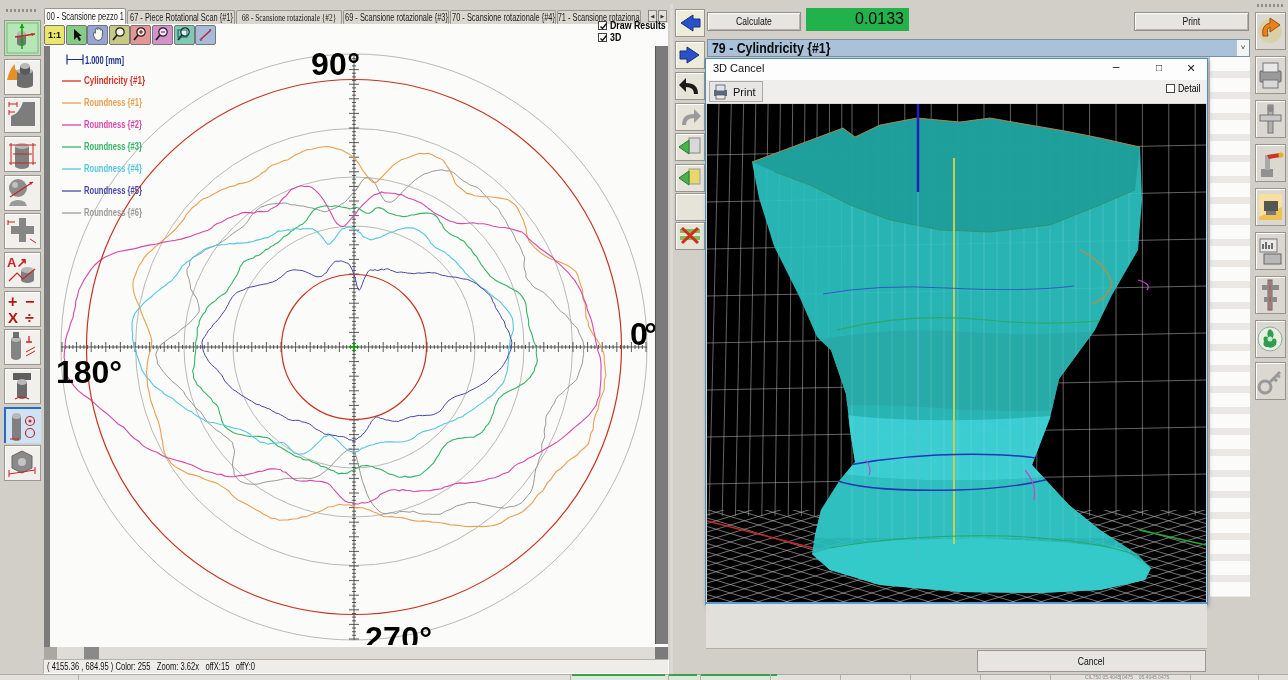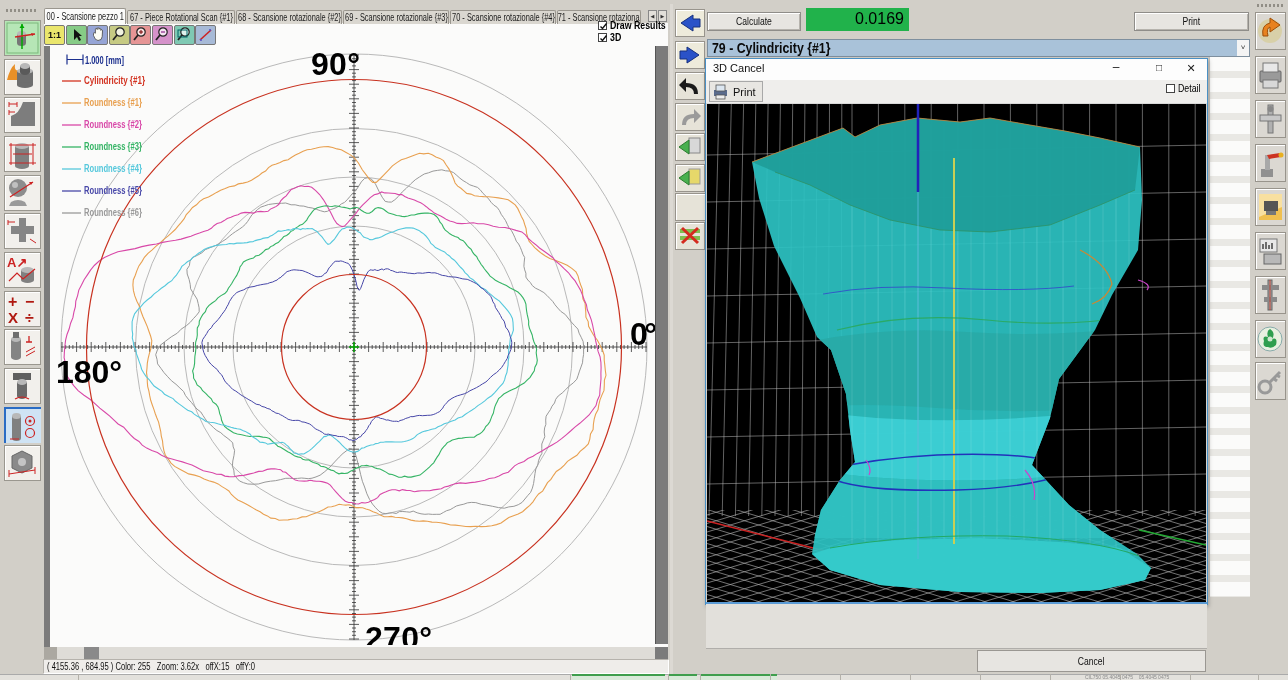--- a/index.html
+++ b/index.html
@@ -18,21 +18,21 @@
 <div id="app">
 <div class="abs" style="left:44px;top:23px;width:624px;height:624px;background:#fbfbfa;"></div>
 <div class="abs" style="left:44px;top:46px;width:6px;height:601px;background:#7b7b7b;"></div>
 <div class="abs" style="left:655px;top:46px;width:13px;height:598px;background:#7b7b7b;border-left:1px solid #555;"></div>
 <div class="tab active" style="left:44px;width:82px;">
       <span style="display:inline-block;transform:scaleX(0.74);transform-origin:50% 50%;white-space:nowrap;">00 - Scansione pezzo 1</span>
     </div>
 <div class="tab" style="left:127px;width:108px;">
       <span style="display:inline-block;transform:scaleX(0.74);transform-origin:50% 50%;white-space:nowrap;">67 - Piece Rotational Scan {#1}</span>
     </div>
-<div class="tab" style="left:236px;width:106px;">
+<div class="tab" style="left:236px;width:106px;font-family:Liberation Serif, serif;">
       <span style="display:inline-block;transform:scaleX(0.74);transform-origin:50% 50%;white-space:nowrap;">68 - Scansione rotazionale {#2}</span>
     </div>
 <div class="tab" style="left:343px;width:106px;">
       <span style="display:inline-block;transform:scaleX(0.74);transform-origin:50% 50%;white-space:nowrap;">69 - Scansione rotazionale {#3}</span>
     </div>
 <div class="tab" style="left:450px;width:106px;align-items:center;">
       <span style="display:inline-block;transform:scaleX(0.74);transform-origin:50% 50%;white-space:nowrap;">70 - Scansione rotazionale {#4}</span>
     </div>
 <div class="tab" style="left:557px;width:84px;">
       <span style="display:inline-block;transform:scaleX(0.74);transform-origin:50% 50%;white-space:nowrap;">71 - Scansione rotazional</span>
@@ -224,21 +224,21 @@
       </svg></div>
 <div class="ltb" style="top:445px;"><svg width="35" height="34" viewBox="0 0 35 34">
         <path d="M17 5 L27 10 L27 22 L17 27 L7 22 L7 10 Z" fill="#8a8a8a" stroke="#666"></path>
         <circle cx="17" cy="16" r="4" fill="#c4c4c4"></circle>
         <path d="M4 28 L30 24" stroke="#c22" stroke-width="1"></path>
         <path d="M4 24 L4 31 M30 21 L30 28" stroke="#c22" stroke-width="1"></path>
       </svg></div>
 <div class="abs" style="left:6px;top:9px;width:32px;height:3px;background:repeating-linear-gradient(90deg,#918e86 0 2px,#d2cfc8 2px 4px);"></div>
 <div class="btn3d" style="left:707px;top:12px;width:94px;height:19px;line-height:17px;"><span>Calculate</span></div>
 <div class="abs" style="left:806px;top:8px;width:103px;height:23px;background:#21b24b;"></div>
-<div class="abs" style="left:855px;top:10px;font-size:16px;color:#000;">0.0169</div>
+<div class="abs" style="left:855px;top:10px;font-size:16px;color:#000;">0.0133</div>
 <div class="btn3d" style="left:1134px;top:12px;width:115px;height:19px;line-height:17px;"><span>Print</span></div>
 <div class="abs" style="left:707px;top:39px;width:543px;height:18px;background:#a9c2d9;border:1px solid #7e8f9e;"></div>
 <div class="abs" style="left:712px;top:40px;font-size:14px;font-weight:bold;color:#0a0a0a;transform:scaleX(0.88);transform-origin:0 50%;">79 - Cylindricity {#1}</div>
 <div class="abs" style="left:1237px;top:40px;width:12px;height:16px;background:#f4f4f4;font-size:8px;text-align:center;line-height:16px;color:#333;">˅</div>
 <div class="mtb" style="top:9px;background:#eeebdb;"><svg width="28" height="26">
         <path d="M17 5 L17 9 L24 9 L24 17 L17 17 L17 21 L5 13 Z" fill="#2a52c8" stroke="#16307e"></path>
       </svg></div>
 <div class="mtb" style="top:41px;background:#eeebdb;"><svg width="28" height="26">
         <path d="M11 5 L11 9 L4 9 L4 17 L11 17 L11 21 L23 13 Z" fill="#2a52c8" stroke="#16307e"></path>
       </svg></div>

